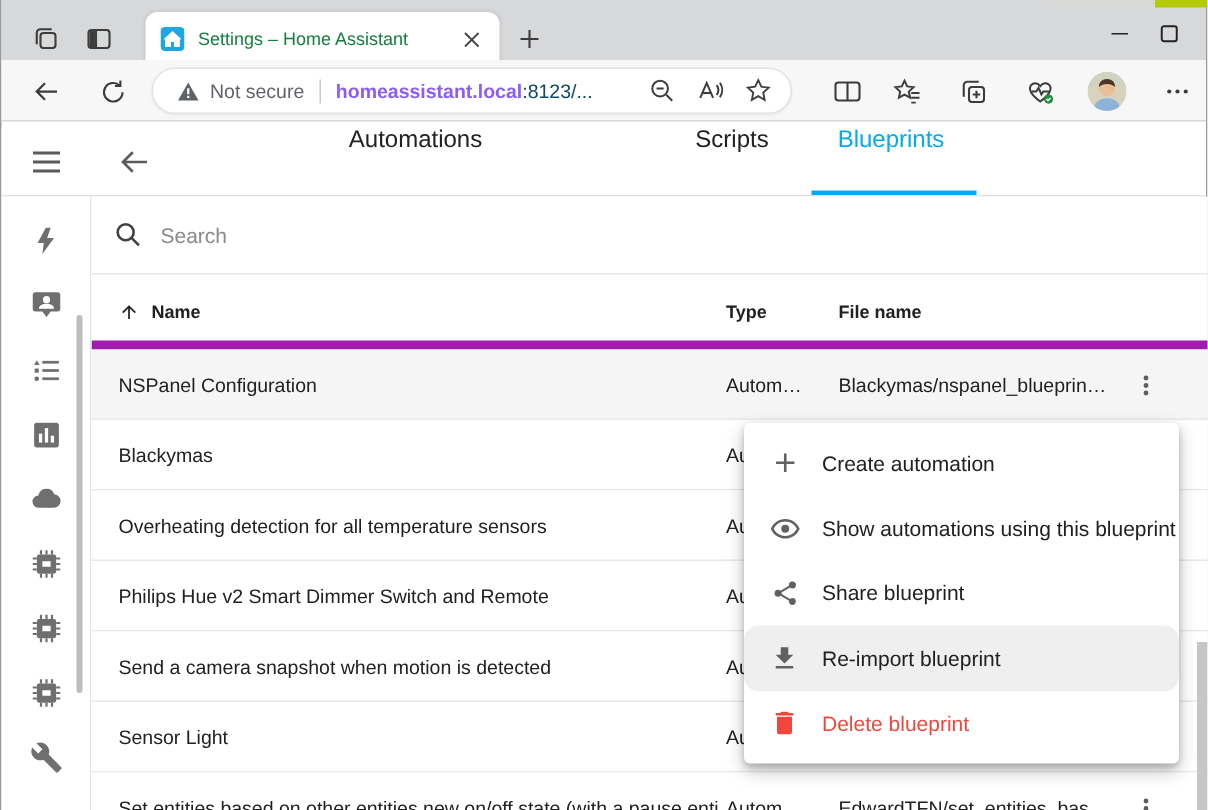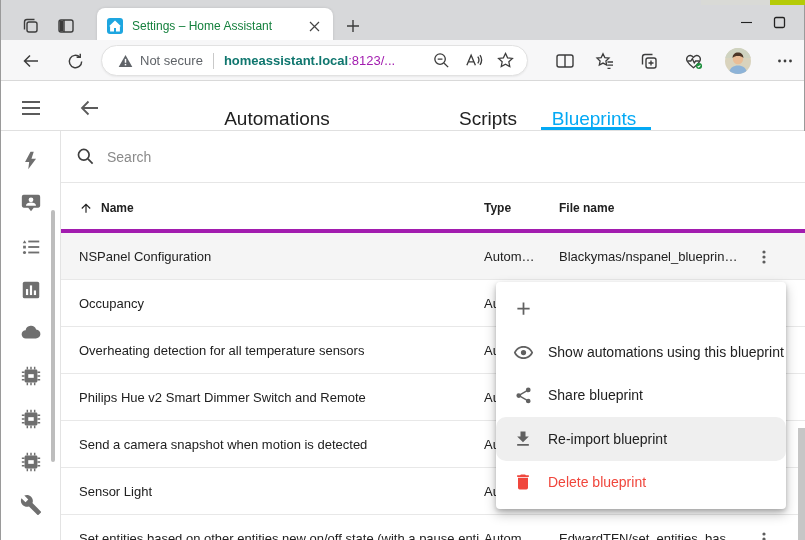--- a/index.html
+++ b/index.html
@@ -23,50 +23,50 @@
 
   
   .toolbar { position:absolute; left:0; top:40px; width:100%; height:41px; background:#f7f7f8;
              border-bottom:1px solid #d9d9d9;padding-left:16px; }
   .nav-icon { position:absolute; top:8px; width:26px; height:26px; cursor:pointer; }
   .addrbar { position:absolute; left:100px; top:5px; width:427px; height:31px; background:#fff;
              border:1px solid #e2e2e2; border-radius:16px; display:flex; align-items:center;
              padding:0 10px 0 16px; box-shadow:0 1px 2px rgba(0,0,0,.06); }
   .addr-sec { font-size:13px; color:#5f6368; margin-left:7px; white-space:nowrap; }
   .addr-div { width:1px; height:16px; background:#c9c9c9; margin:0 10px; }
-  .addr-host { font-size:13px; color:#0f766e; font-weight:700; white-space:nowrap; }
-  .addr-path { font-size:13px; color:#a21caf; white-space:nowrap; }
+  .addr-host { font-size:13px; color:#8b5cf6; font-weight:700; white-space:nowrap; }
+  .addr-path { font-size:13px; color:#0c4a6e; white-space:nowrap; }
   .pill-icon { width:24px; height:24px; margin-left:8px; cursor:pointer; flex:none; }
   .addr-spacer { flex:1; }
 
   
   .app-header { position:absolute; left:0; top:85px; width:100%; height:46px; background:#fff;
                 border-bottom:1px solid #e0e0e0; }
-  .ha-tab { position:absolute; top:0; height:45px; display:flex; align-items:flex-end;
-            transform:translateX(-50%); font-size:19px; font-weight:500; color:#212121;
+  .ha-tab { position:absolute; top:0; height:45px; display:flex; align-items:flex-start;
+            transform:translateX(-50%); font-size:16px; font-weight:500; color:#212121;
             cursor:pointer; white-space:nowrap; }
   .ha-tab.active { color:#03a9f4; }
   .ha-underline { position:absolute; left:540px; top:42px; width:110px; height:3px; background:#03a9f4; }
 
   
   .sidebar { position:absolute; left:0; top:131px; width:60px; height:409px; background:#fff;
              border-right:1px solid #e3e3e3; }
   .side-icon { position:absolute; left:18px; width:24px; height:24px; cursor:pointer; }
   .side-scroll { position:absolute; left:50px; top:79px; width:4px; height:252px;
                  background:#bdbdbd; border-radius:2px; }
 
   
   .main { position:absolute; left:60px; top:131px; width:745px; height:409px; background:#fff;
           overflow:hidden; }
   .searchrow { position:relative; height:52px; border-bottom:1px solid #e6e6e6;
                display:flex; align-items:center; padding-left:15px; }
   .search-input { border:none; outline:none; font-size:14px; color:#ec4899; margin-left:12px;
                   width:400px; font-family:"Liberation Sans",sans-serif; background:transparent; }
   .search-input::placeholder { color:#8a8a8a; opacity:1; }
-  .thead { position:relative; height:50px; border-bottom:4px solid #a21caf;text-align:right; }
+  .thead { position:relative; height:50px; border-bottom:6px solid #a21caf;text-align:right; }
   .th { position:absolute; top:0; height:50px; display:flex; align-items:center;
         font-size:12px; font-weight:700; color:#212121; cursor:pointer; }
   .row { position:relative; height:47px; border-bottom:1px solid #e8e8e8; background:#fff; }
   .row.hl { background:#f5f5f5; }
   .cell { position:absolute; top:0; height:47px; display:flex; align-items:center;
           font-size:13px; color:#212121; white-space:nowrap; }
   .c-name { left:18px; max-width:395px; overflow:hidden; }
   .c-type { left:423px; }
   .c-file { left:498px; max-width:185px; overflow:hidden; }
   .c-dots { left:691px; width:24px; justify-content:center; cursor:pointer; }
@@ -365,21 +365,21 @@
       <span class="cell c-file">Blackymas/nspanel_blueprin…</span>
       <span class="cell c-dots icon">
         <svg width="16" height="16" viewBox="0 0 16 16" fill="#5d5d5d">
             <circle cx="8" cy="3" r="1.6"></circle>
             <circle cx="8" cy="8" r="1.6"></circle>
             <circle cx="8" cy="13" r="1.6"></circle>
           </svg>
       </span>
     </div>
     <div class="row">
-      <span class="cell c-name">Occupancy</span>
+      <span class="cell c-name">Blackymas</span>
       <span class="cell c-type">Autom…</span>
       <span class="cell c-file"></span>
       <span class="cell c-dots icon">
         <svg width="16" height="16" viewBox="0 0 16 16" fill="#5d5d5d">
             <circle cx="8" cy="3" r="1.6"></circle>
             <circle cx="8" cy="8" r="1.6"></circle>
             <circle cx="8" cy="13" r="1.6"></circle>
           </svg>
       </span>
     </div>
@@ -447,20 +447,21 @@
 
   <div class="page-scroll"></div>
 
   <div class="menu">
     <div class="menu-item">
       <span class="mi-icon icon">
         <svg width="21" height="21" viewBox="0 0 24 24" fill="#616161">
           <path d="M19,13H13V19H11V13H5V11H11V5H13V11H19V13Z"></path>
         </svg>
       </span>
+      <span>Create automation</span>
     </div>
     <div class="menu-item">
       <span class="mi-icon icon">
         <svg width="21" height="21" viewBox="0 0 24 24" fill="#616161">
           <path d="M12,9A3,3 0 0,1 15,12A3,3 0 0,1 12,15A3,3 0 0,1 9,12A3,3 0 0,1 12,9M12,4.5C17,4.5 21.27,7.61 23,12C21.27,16.39 17,19.5 12,19.5C7,19.5 2.73,16.39 1,12C2.73,7.61 7,4.5 12,4.5M3.18,12C4.83,15.36 8.24,17.5 12,17.5C15.76,17.5 19.17,15.36 20.82,12C19.17,8.64 15.76,6.5 12,6.5C8.24,6.5 4.83,8.64 3.18,12Z"></path>
         </svg>
       </span>
       <span>Show automations using this blueprint</span>
     </div>
     <div class="menu-item">

